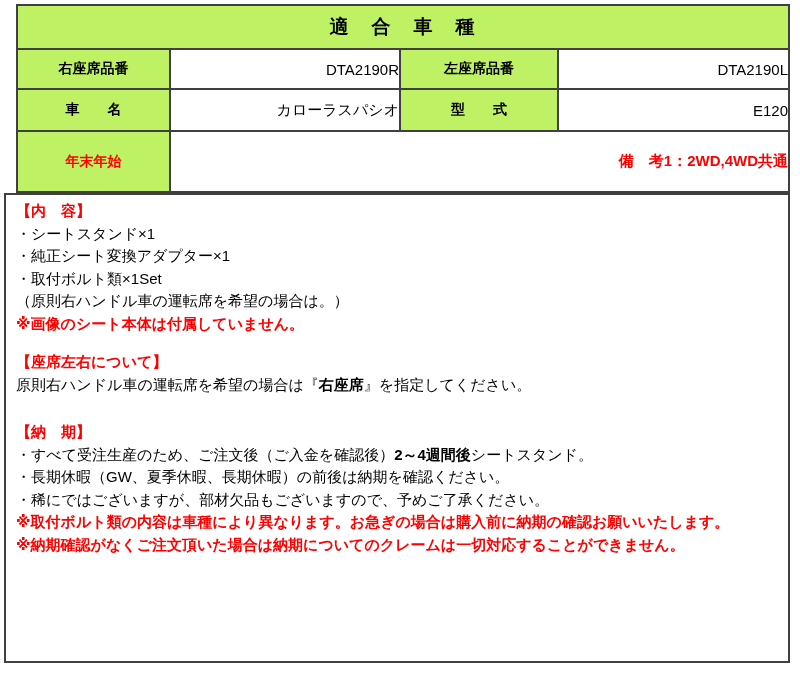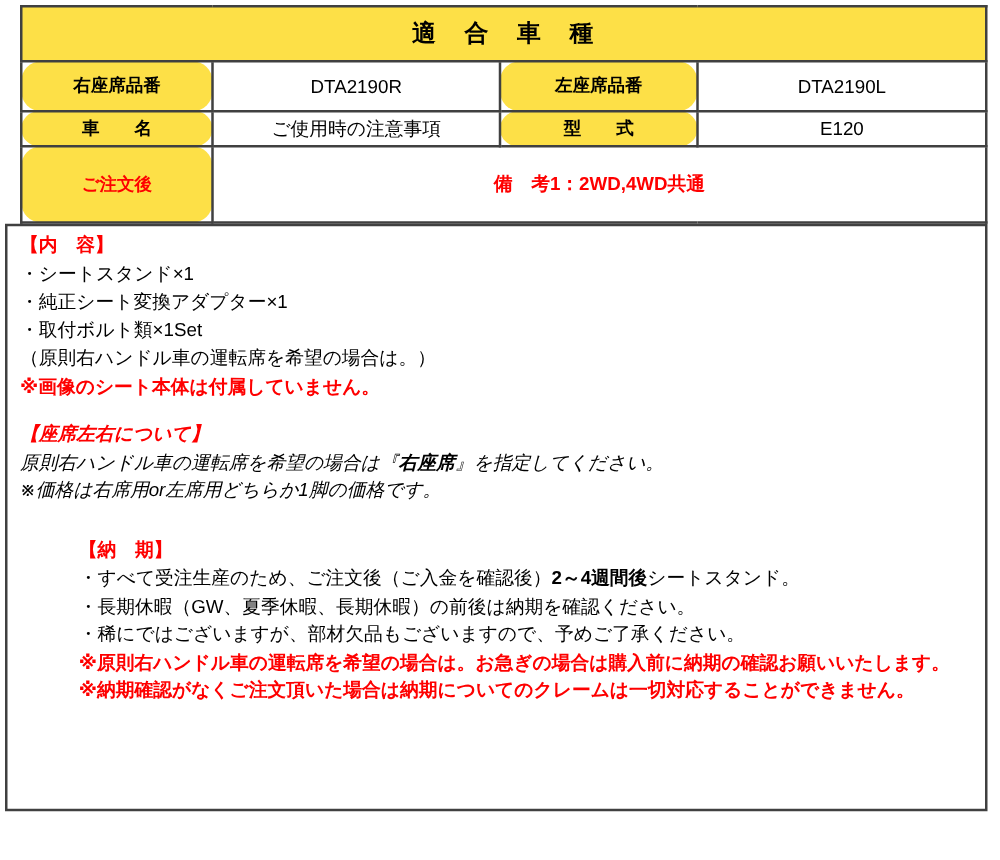--- a/index.html
+++ b/index.html
@@ -10,54 +10,54 @@
   }
   
   table.spec{
     border-collapse:collapse;table-layout:fixed;
     width:772px;margin:4px 0 0 16px;
   }
   table.spec td,table.spec th{
     border:2px solid #404040;box-sizing:border-box;
     padding:0;vertical-align:middle;
   }
-  .cell-gray{background:#fde047;}
+  .cell-gray{background:#bef264;}
   .tbl-title{
     height:44px;text-align:center;font-size:19px;font-weight:bold;
     letter-spacing:2px;
   }
   .lbl{
-    height:40px;text-align:center;font-size:14px;font-weight:bold;border-radius:16px;
+    height:40px;text-align:center;font-size:14px;font-weight:bold;
   }
   .val{
-    background:#ffffff;text-align:center;font-size:15px;font-weight:normal;
+    background:#ffffff;text-align:right;font-size:15px;font-weight:normal;
     padding-left:8px;
   }
-  .row-car .lbl,.row-car .val{height:28px;}
+  .row-car .lbl,.row-car .val{height:42px;}
   .row-notes .lbl{height:61px;}
   .red{color:#fe0000;}
   .b{font-weight:bold;}
   .notes-val{font-size:15px;}
   
   .info-box{
     box-sizing:border-box;
     width:786px;height:470px;
     margin:0 0 0 4px;
     border:2px solid #404040;
     padding:5px 10px 0 10px;
     overflow:hidden;
   }
   .line{
     font-size:15px;line-height:22.5px;height:22.5px;white-space:nowrap;
   }
   .heading{
     font-size:15px;font-weight:bold;color:#fe0000;
   }
-  .gap-s{margin-top:16px;font-style:italic;}
-  .gap-l{margin-top:25px;margin-left:47px;}
+  .gap-s{margin-top:16px;}
+  .gap-l{margin-top:25px;}
 </style>
 </head>
 <body>
 
 <table class="spec">
   <colgroup>
     <col style="width:153px">
       <col style="width:230px">
       <col style="width:158px">
       <col style="width:231px">
@@ -67,53 +67,52 @@
     <td colspan="4" class="cell-gray tbl-title">適　合　車　種</td>
   </tr>
   <tr>
     <th class="cell-gray lbl">右座席品番</th>
     <td class="val">DTA2190R</td>
     <th class="cell-gray lbl">左座席品番</th>
     <td class="val">DTA2190L</td>
   </tr>
   <tr class="row-car">
     <th class="cell-gray lbl">車　　名</th>
-    <td class="val">ご使用時の注意事項</td>
+    <td class="val">カローラスパシオ</td>
     <th class="cell-gray lbl">型　　式</th>
     <td class="val">E120</td>
   </tr>
   <tr class="row-notes">
-    <th class="cell-gray lbl red">ご注文後</th>
+    <th class="cell-gray lbl red">年末年始</th>
     <td colspan="3" class="val notes-val red b">備　考1：2WD,4WD共通</td>
   </tr>
 </tbody>
   </table>
 
 <div class="info-box">
 
   <div>
     <div class="line heading">【内　容】</div>
     <div class="line">・シートスタンド×1</div>
     <div class="line">・純正シート変換アダプター×1</div>
     <div class="line">・取付ボルト類×1Set</div>
     <div class="line">（原則右ハンドル車の運転席を希望の場合は。）</div>
     <div class="line red b">※画像のシート本体は付属していません。</div>
   </div>
 
   <div class="gap-s">
     <div class="line heading">【座席左右について】</div>
     <div class="line"><span>原則右ハンドル車の運転席を希望の場合は『</span><span class="b">右座席</span><span>』を指定してください。</span></div>
-    <div class="line">※価格は右席用or左席用どちらか1脚の価格です。</div>
   </div>
 
   <div class="gap-l">
     <div class="line heading">【納　期】</div>
     <div class="line"><span>・すべて受注生産のため、ご注文後（ご入金を確認後）</span><span class="b">2～4週間後</span><span>シートスタンド。</span></div>
     <div class="line">・長期休暇（GW、夏季休暇、長期休暇）の前後は納期を確認ください。</div>
     <div class="line">・稀にではございますが、部材欠品もございますので、予めご了承ください。</div>
-    <div class="line red b">※原則右ハンドル車の運転席を希望の場合は。お急ぎの場合は購入前に納期の確認お願いいたします。</div>
+    <div class="line red b">※取付ボルト類の内容は車種により異なります。お急ぎの場合は購入前に納期の確認お願いいたします。</div>
     <div class="line red b">※納期確認がなくご注文頂いた場合は納期についてのクレームは一切対応することができません。</div>
   </div>
 
   <div class="gap-s">
   </div>
 
 </div>
 
 </body></html>

